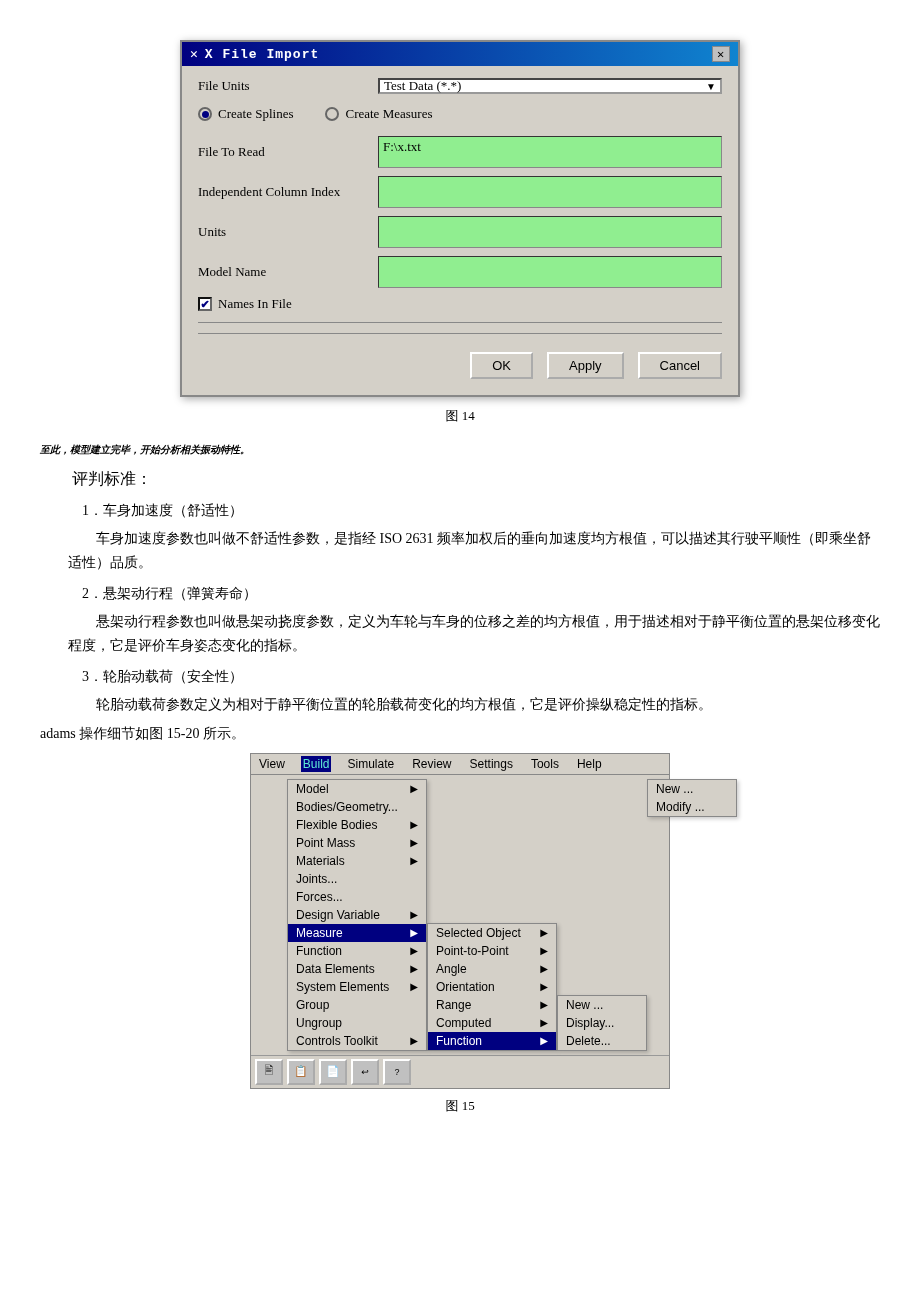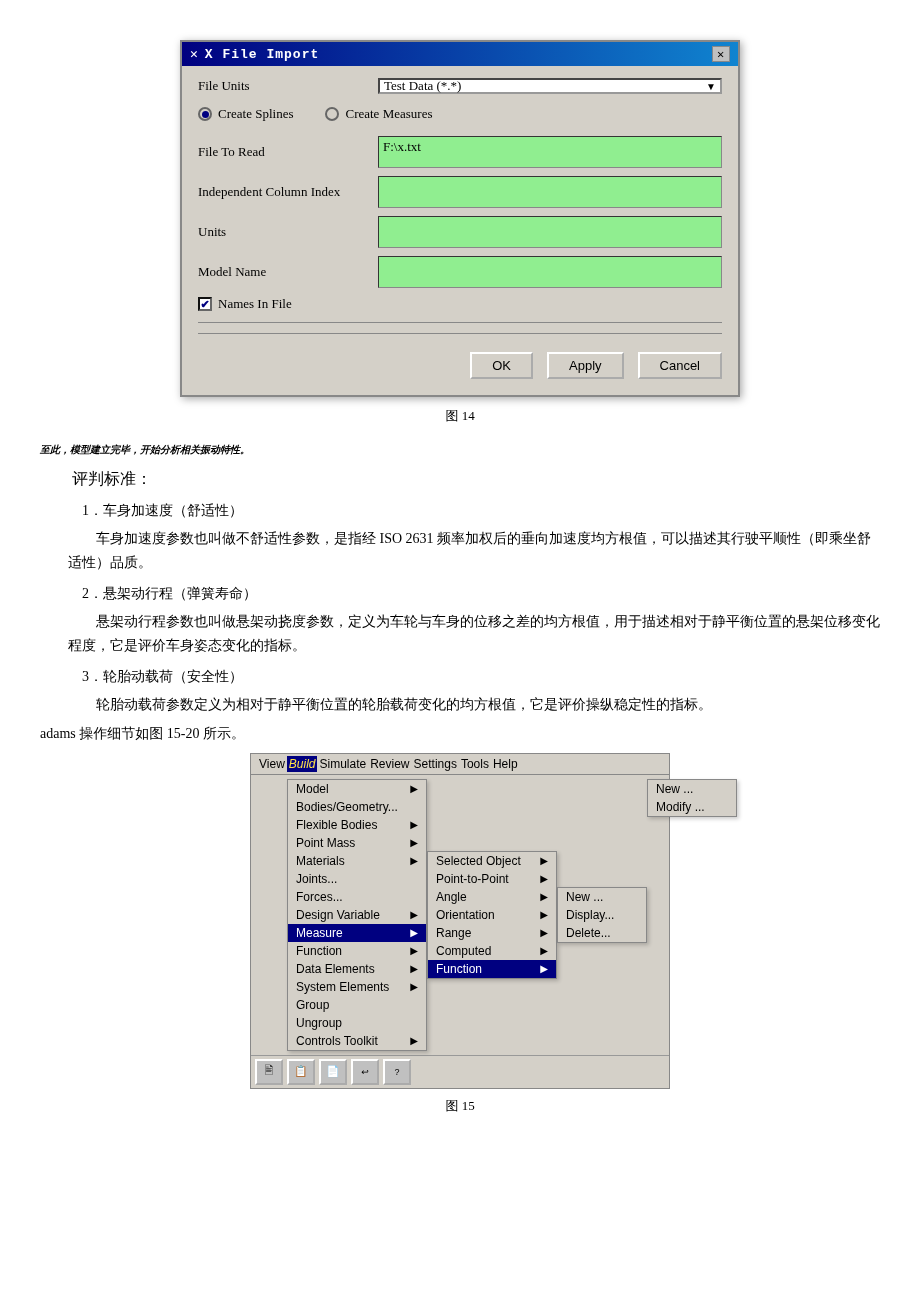--- a/index.html
+++ b/index.html
@@ -217,30 +217,30 @@
       background: #d4d0c8;
       border: 1px solid #888;
       font-family: "Arial", sans-serif;
       font-size: 12px;
     }
     .menu-topbar {
       background: #d4d0c8;
       border-bottom: 1px solid #888;
       padding: 2px 6px;
       display: flex;
+      gap: 14px;
       font-size: 12px;
     }
     .menu-topbar span {
       cursor: pointer;
       padding: 1px 2px;
     }
     .menu-topbar span.active {
       background: #000080;
-      color: #fde047;
-      font-style: italic;
+      color: #5eead4;
     }
     .menu-panel {
       background: #d4d0c8;
       border: 1px solid #888;
       min-width: 140px;
       box-shadow: 2px 2px 4px rgba(0,0,0,0.2);
     }
     .menu-item {
       padding: 2px 8px 2px 8px;
       display: flex;
@@ -270,21 +270,21 @@
       margin-top: 0;
     }
     .menu-sub-panel2 {
       background: #d4d0c8;
       border: 1px solid #888;
       min-width: 90px;
       box-shadow: 2px 2px 4px rgba(0,0,0,0.2);
     }
     .menus-row {
       display: flex;
-      align-items: center;
+      align-items: flex-end;
       position: relative;
       padding-left: 32px;
     }
     .toolbar-row {
       background: #d4d0c8;
       border-top: 1px solid #999;
       padding: 3px 4px;
       display: flex;
       gap: 4px;
     }

